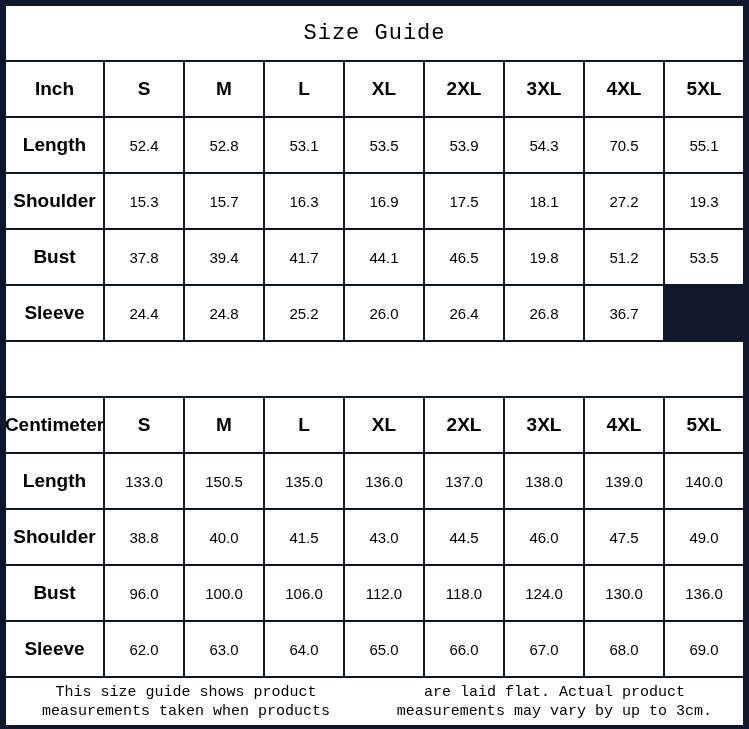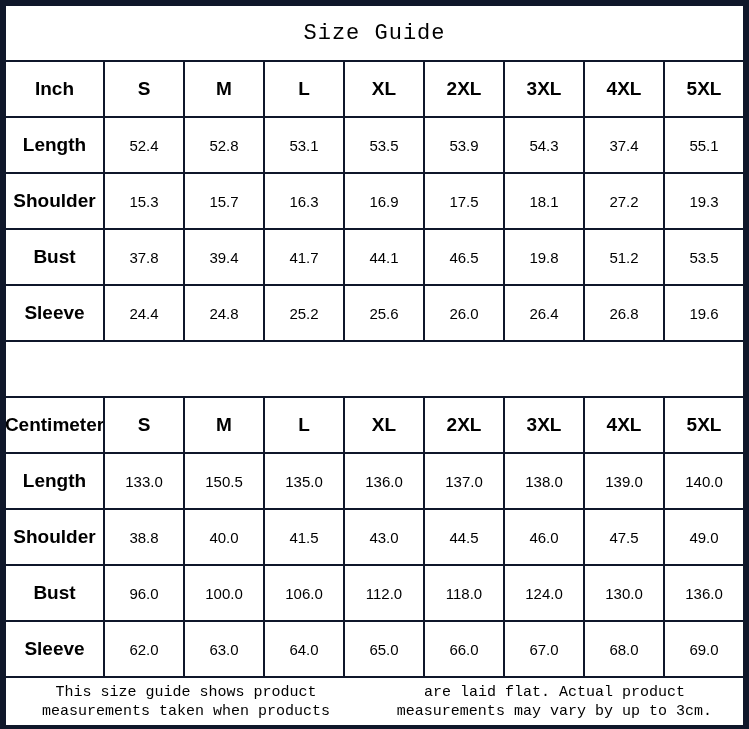--- a/index.html
+++ b/index.html
@@ -75,21 +75,21 @@
       <div class="cell h-row label-cell">3XL</div>
       <div class="cell h-row label-cell">4XL</div>
       <div class="cell h-row label-cell">5XL</div>
       <div class="cell h-row label-cell">Length</div>
       <div class="cell h-row value-cell">52.4</div>
       <div class="cell h-row value-cell">52.8</div>
       <div class="cell h-row value-cell">53.1</div>
       <div class="cell h-row value-cell">53.5</div>
       <div class="cell h-row value-cell">53.9</div>
       <div class="cell h-row value-cell">54.3</div>
-      <div class="cell h-row value-cell">37.4</div>
+      <div class="cell h-row value-cell">70.5</div>
       <div class="cell h-row value-cell">55.1</div>
       <div class="cell h-row label-cell">Shoulder</div>
       <div class="cell h-row value-cell">15.3</div>
       <div class="cell h-row value-cell">15.7</div>
       <div class="cell h-row value-cell">16.3</div>
       <div class="cell h-row value-cell">16.9</div>
       <div class="cell h-row value-cell">17.5</div>
       <div class="cell h-row value-cell">18.1</div>
       <div class="cell h-row value-cell">27.2</div>
       <div class="cell h-row value-cell">19.3</div>
@@ -99,25 +99,24 @@
       <div class="cell h-row value-cell">41.7</div>
       <div class="cell h-row value-cell">44.1</div>
       <div class="cell h-row value-cell">46.5</div>
       <div class="cell h-row value-cell">19.8</div>
       <div class="cell h-row value-cell">51.2</div>
       <div class="cell h-row value-cell">53.5</div>
       <div class="cell h-row label-cell">Sleeve</div>
       <div class="cell h-row value-cell">24.4</div>
       <div class="cell h-row value-cell">24.8</div>
       <div class="cell h-row value-cell">25.2</div>
-      <div class="cell h-row value-cell">25.6</div>
       <div class="cell h-row value-cell">26.0</div>
       <div class="cell h-row value-cell">26.4</div>
       <div class="cell h-row value-cell">26.8</div>
-      <div class="cell h-row value-cell">19.6</div>
+      <div class="cell h-row value-cell">36.7</div>
       <div class="cell span-all h-row" id="spacer-row"></div>
 
     <div class="cell h-row label-cell">Centimeter</div>
       <div class="cell h-row label-cell">S</div>
       <div class="cell h-row label-cell">M</div>
       <div class="cell h-row label-cell">L</div>
       <div class="cell h-row label-cell">XL</div>
       <div class="cell h-row label-cell">2XL</div>
       <div class="cell h-row label-cell">3XL</div>
       <div class="cell h-row label-cell">4XL</div>

